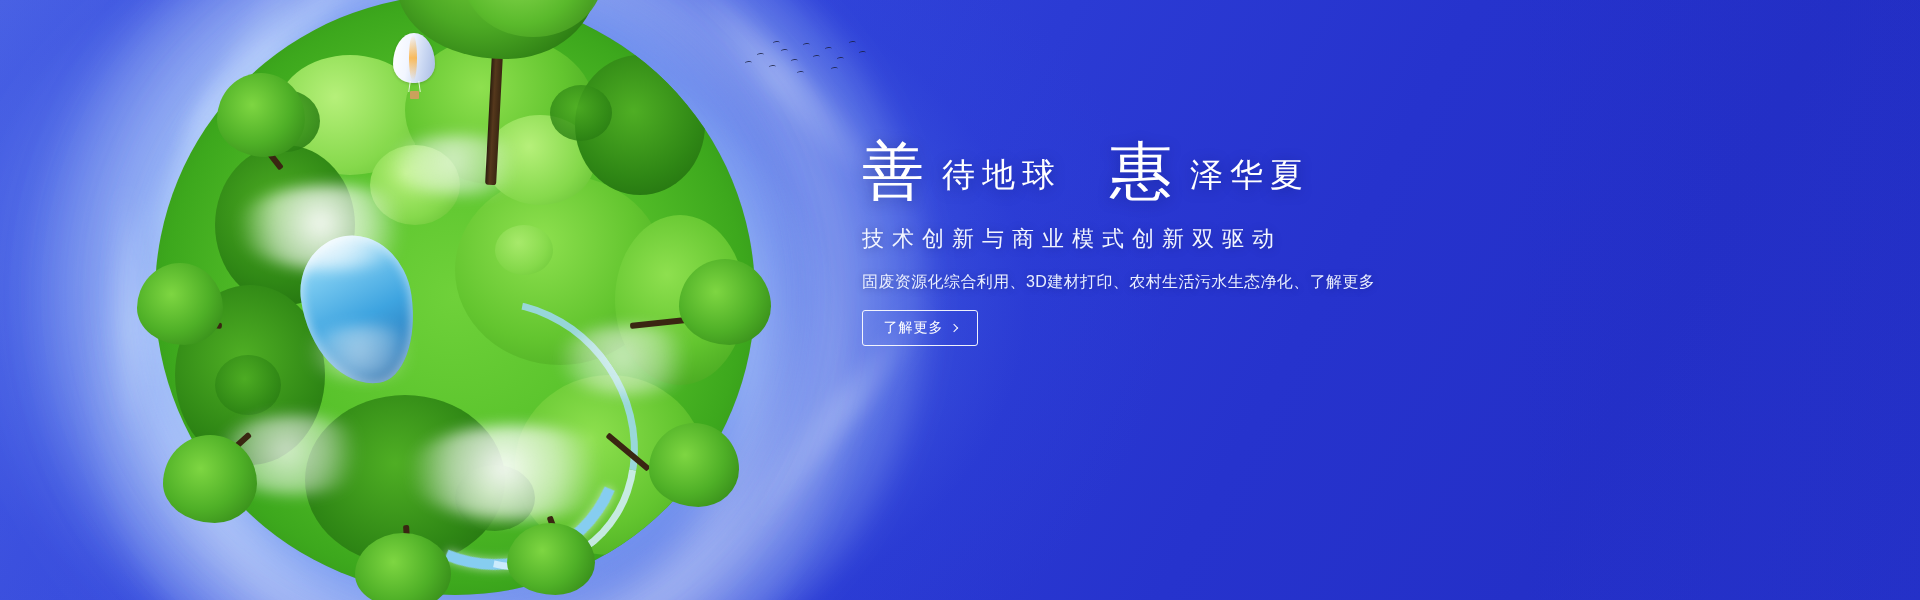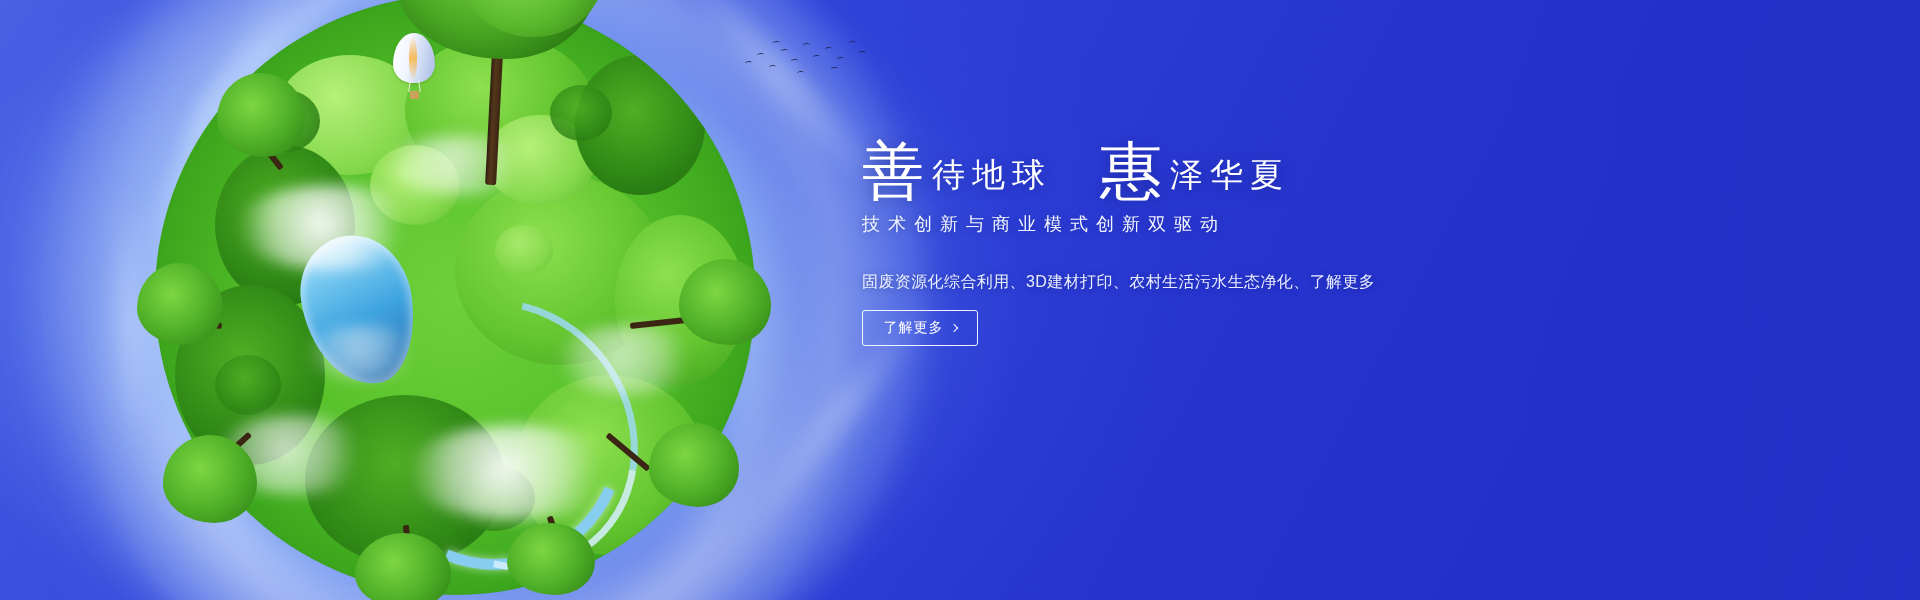--- a/index.html
+++ b/index.html
@@ -241,29 +241,29 @@
     letter-spacing:1px;
   }
   .hl-small {
     font-family:"Liberation Serif","DejaVu Serif",serif;
     font-size:33px;
     font-weight:400;
     line-height:1;
     letter-spacing:7px;
     position:relative;
     top:-6px;
-    margin-left:7px;
+    margin-left:17px;
   }
   .hl-gap { display:inline-block; width:48px; }
 
   #subtitle {
     position:absolute;
-    left:0; top:212px;
+    left:0; top:224px;
     color:#f2f5ff;
-    font-size:18px;
+    font-size:22px;
     font-weight:400;
     letter-spacing:8px;
     white-space:nowrap;
     text-shadow:0 1px 8px rgba(10,20,90,0.35);
   }
 
   #desc {
     position:absolute;
     left:0; top:272px;
     color:#e9eeff;

